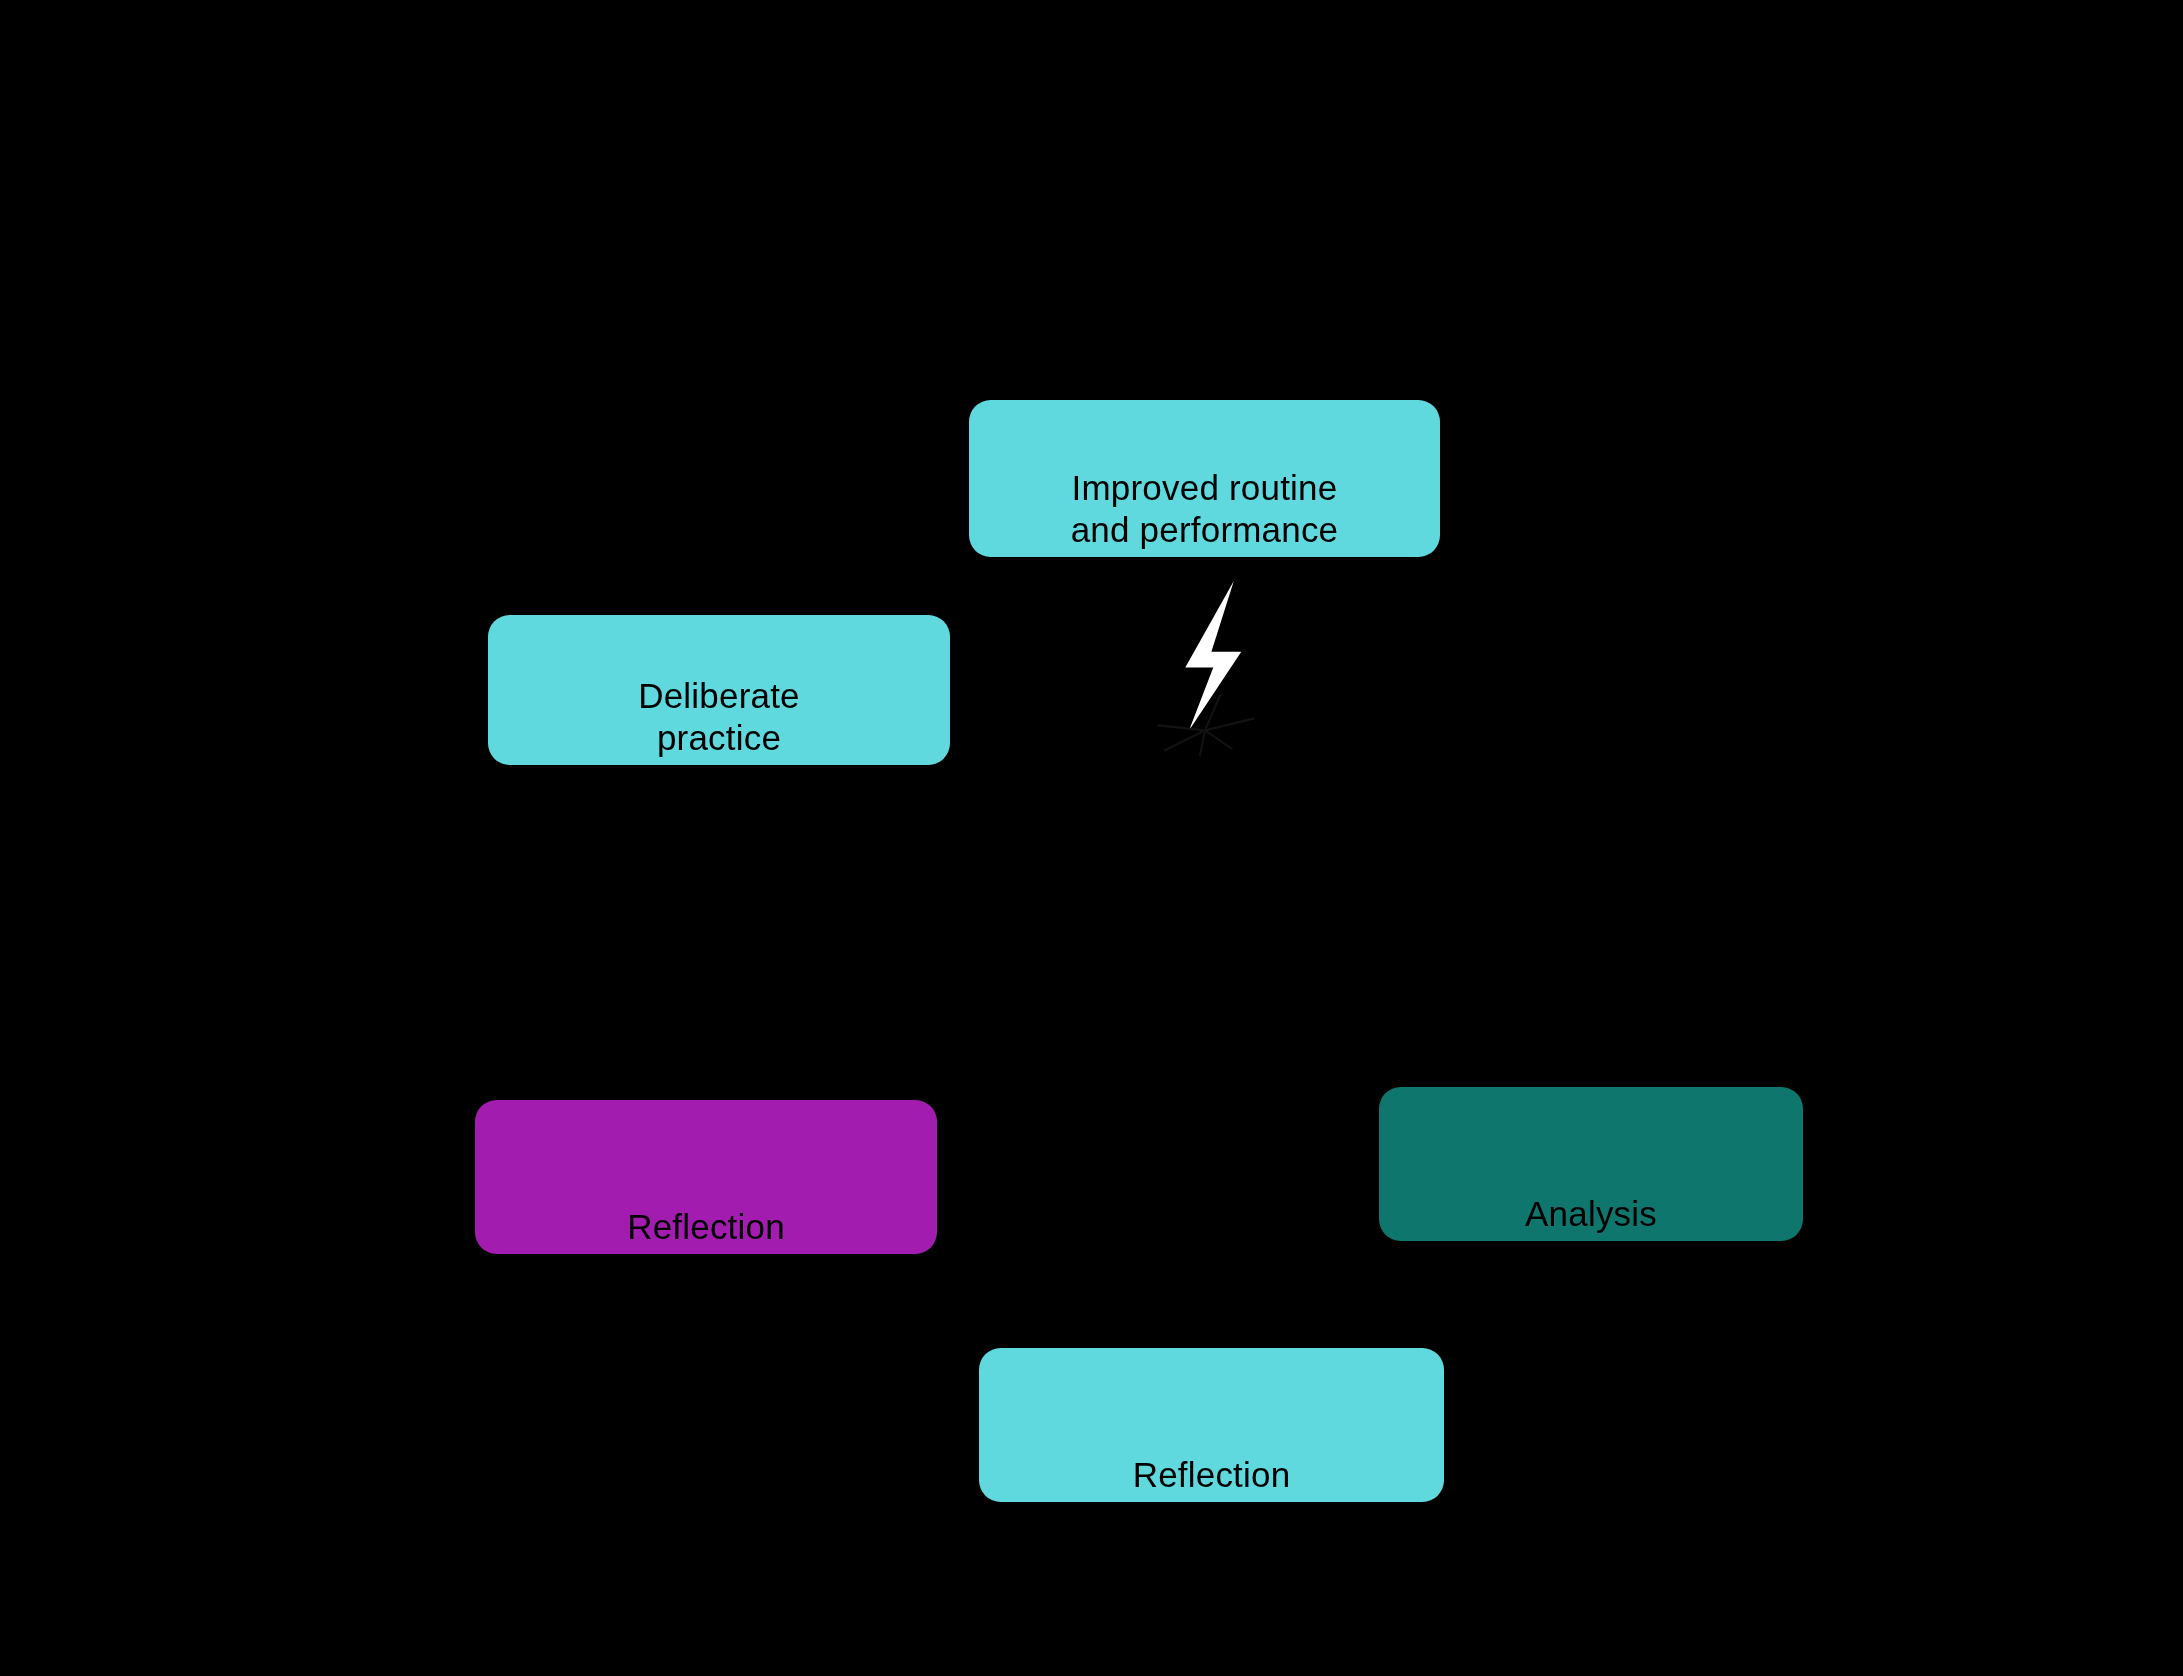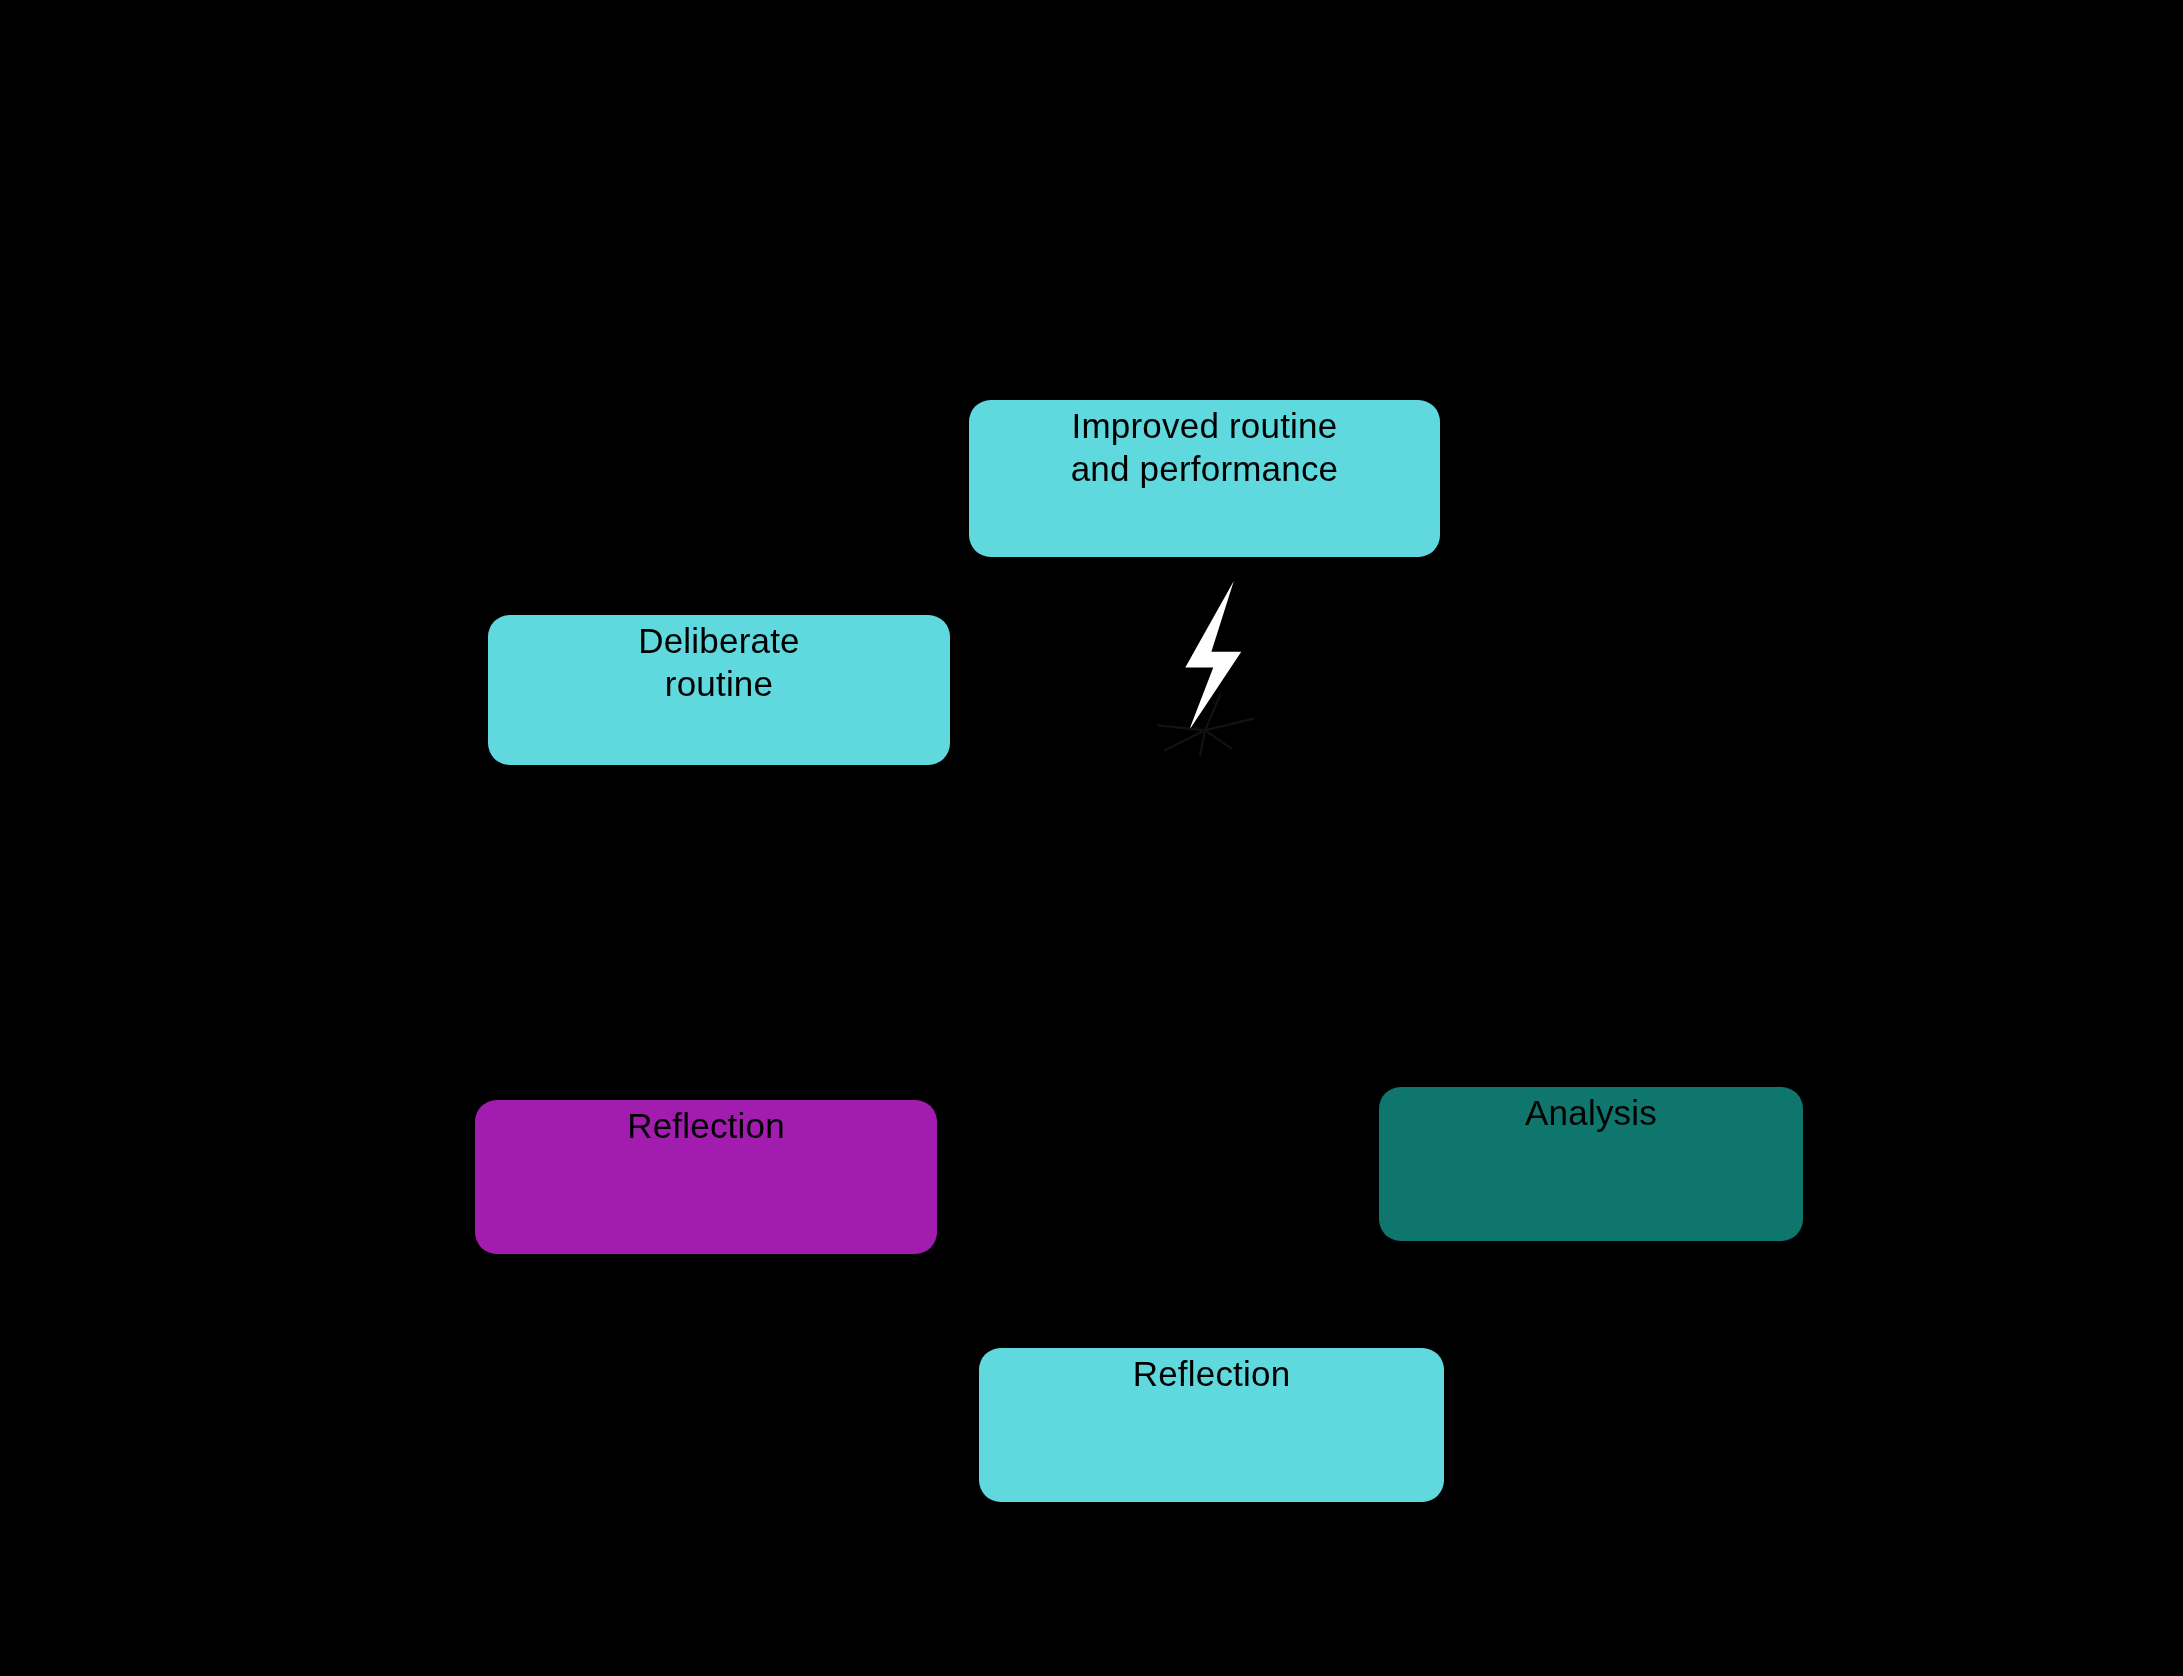--- a/index.html
+++ b/index.html
@@ -19,21 +19,21 @@
     background: #000000;
     overflow: hidden;
   }
 
   .node {
     position: absolute;
     box-sizing: border-box;
     background: #5FD9DE;
     border-radius: 21.7px;
     display: flex;
-    align-items: flex-start;
+    align-items: flex-end;
     justify-content: center;
     text-align: center;
     color: #000000;
     font-family: "Liberation Sans", sans-serif;
     font-size: 35px;
     line-height: 1.22;
     letter-spacing: 0.2px;
     font-weight: 400;
     padding: 5px 11.7px;
     user-select: none;
@@ -73,21 +73,21 @@
 
 <div id="canvas" style="background: rgb(0, 0, 0);">
 
   <div class="node" id="node-improved-routine" style="left: 969px; top: 400px; width: 471px; height: 157px; background: rgb(95, 217, 222); color: rgb(0, 0, 0);">
     <span class="node-label">Improved routine
 and performance</span>
   </div>
 
   <div class="node" id="node-deliberate-practice" style="left: 488px; top: 615px; width: 462px; height: 150px; background: rgb(95, 217, 222); color: rgb(0, 0, 0);">
     <span class="node-label">Deliberate
-routine</span>
+practice</span>
   </div>
 
 
   <div class="node" id="node-reflection" style="left: 475px; top: 1100px; width: 462px; height: 154px; background: #a21caf; color: rgb(0, 0, 0);">
     <span class="node-label">Reflection</span>
   </div>
 
   <div class="node" id="node-analysis" style="left: 1379px; top: 1087px; width: 424px; height: 154px; background: #0f766e; color: rgb(0, 0, 0);">
     <span class="node-label">Analysis</span>
   </div>

